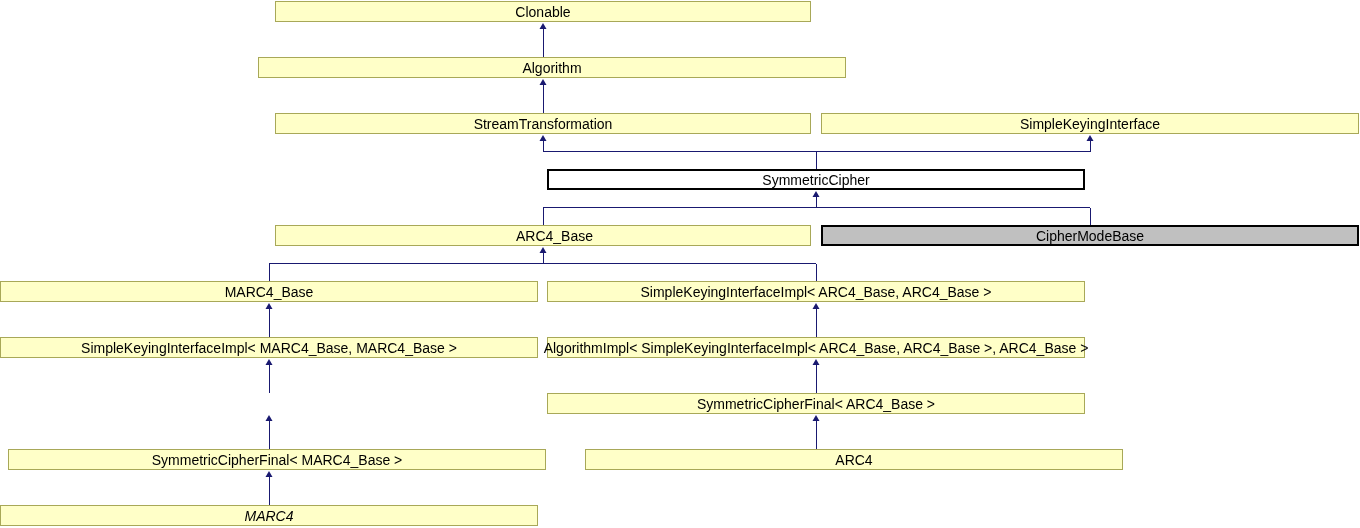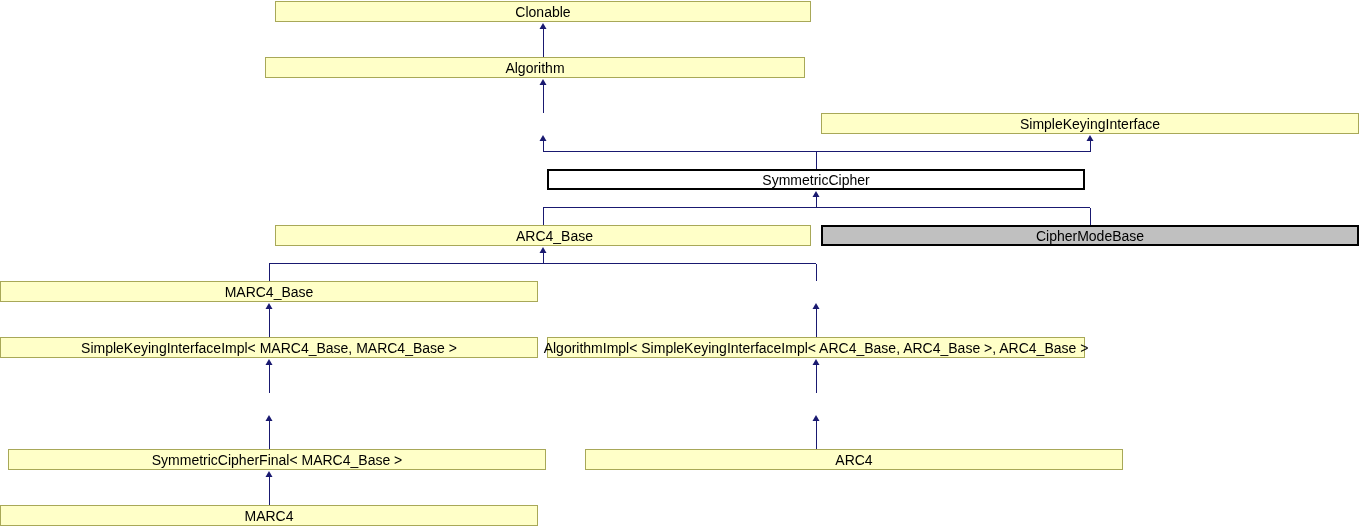--- a/index.html
+++ b/index.html
@@ -96,24 +96,27 @@
       <g>
         <path d="M 269 471 L 265.5 477 L 272.5 477 Z" fill="#191970"></path>
         <line x1="269" y1="476" x2="269" y2="505" stroke="#191970" stroke-width="1" shape-rendering="crispEdges"></line>
       </g>
       <g>
         <path d="M 816 415 L 812.5 421 L 819.5 421 Z" fill="#191970"></path>
         <line x1="816" y1="420" x2="816" y2="449" stroke="#191970" stroke-width="1" shape-rendering="crispEdges"></line>
       </g>
     </svg>
 <div class="node documented" style="left: 275px; top: 1px; width: 536px;">Clonable</div>
-    <div class="node documented" style="left: 265px; top: 57px; width: 540px;">Algorithm</div>
+    <div class="node documented" style="left: 258px; top: 57px; width: 588px;">Algorithm</div>
+    <div class="node documented" style="left: 275px; top: 113px; width: 536px;">StreamTransformation</div>
     <div class="node current" style="left: 547px; top: 169px; width: 538px;">SymmetricCipher</div>
     <div class="node documented" style="left: 821px; top: 113px; width: 538px;">SimpleKeyingInterface</div>
     <div class="node documented" style="left: 275px; top: 225px; width: 536px; padding-left: 23px;">ARC4_Base</div>
     <div class="node undocumented" style="left: 821px; top: 225px; width: 538px;">CipherModeBase</div>
     <div class="node documented" style="left: 0px; top: 281px; width: 538px;">MARC4_Base</div>
+    <div class="node documented" style="left: 547px; top: 281px; width: 538px;">SimpleKeyingInterfaceImpl&lt; ARC4_Base, ARC4_Base &gt;</div>
     <div class="node documented" style="left: 0px; top: 337px; width: 538px;">SimpleKeyingInterfaceImpl&lt; MARC4_Base, MARC4_Base &gt;</div>
     <div class="node documented" style="left: 547px; top: 337px; width: 538px;">AlgorithmImpl&lt; SimpleKeyingInterfaceImpl&lt; ARC4_Base, ARC4_Base &gt;, ARC4_Base &gt;</div>
+    <div class="node documented" style="left: 547px; top: 393px; width: 538px;">SymmetricCipherFinal&lt; ARC4_Base &gt;</div>
     <div class="node documented" style="left: 8px; top: 449px; width: 538px;">SymmetricCipherFinal&lt; MARC4_Base &gt;</div>
     <div class="node documented" style="left: 547px; top: 449px; width: 538px; margin-left: 38px;">ARC4</div>
-    <div class="node documented" style="left: 0px; top: 505px; width: 538px;">MARC4</div>
+    <div class="node documented" style="left: 0px; top: 505px; width: 538px; font-style: italic;">MARC4</div>
   </div>
 
 </body></html>

